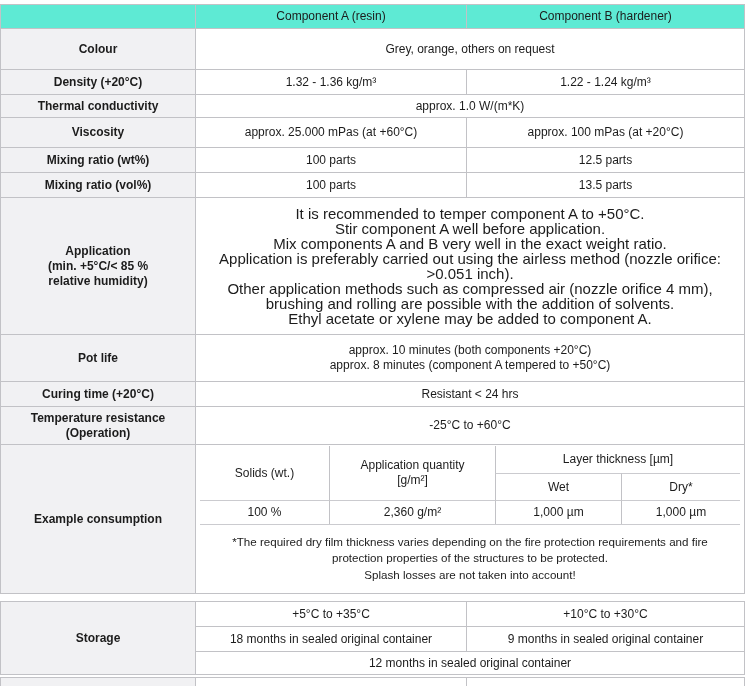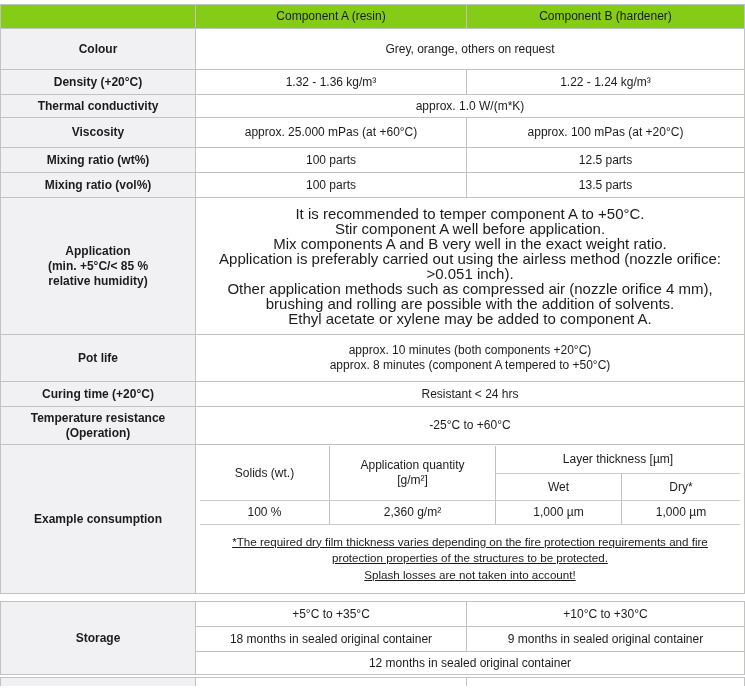--- a/index.html
+++ b/index.html
@@ -27,21 +27,21 @@
     line-height: 15px;
   }
   td.lbl {
     background: #f1f1f3;
     text-align: left;
     font-weight: bold;
     padding-left: 7px;
     white-space: pre-line;
     line-height: 16px;
   }
-  tr.hdr td { background: #84cc16; }
+  tr.hdr td { background: #5eead4; }
   .pre { white-space: pre-line; }
   td.app-cell { padding: 0 6px; line-height: 19.4px; font-size: 15px; }
   td.potlife-cell { line-height: 19px; }
   
   td.cons-cell { padding: 0; }
   .cons {
     display: grid;
     grid-template-columns: 129px 166px 126px 1fr;
     grid-template-rows: 27px 27px 24px 1fr;
     width: 100%; height: 146px;
@@ -50,21 +50,21 @@
     display: flex; align-items: center; justify-content: center;
     border-left: 1px solid #c2c2c6;
     border-top: 1px solid #cbcbcf;
     text-align: center;
     overflow: hidden;
   }
   .cons > .cl0 { border-left: none; }
   .cons > .rt0 { border-top: none; }
   .cons .foot {
     grid-row: 4; grid-column: 1 / 5;
-    padding: 2px 26px; line-height: 16.6px; font-size: 11.6px; text-decoration: underline;
+    padding: 2px 26px; line-height: 16.6px; font-size: 11.6px;
   }
   .gap { height: 7px; }
   .gap2 { height: 2px; }
   table.partial td { border-bottom: none; height: 8px; }
 </style>
 </head>
 <body>
 
 <div class="wrap">
 

